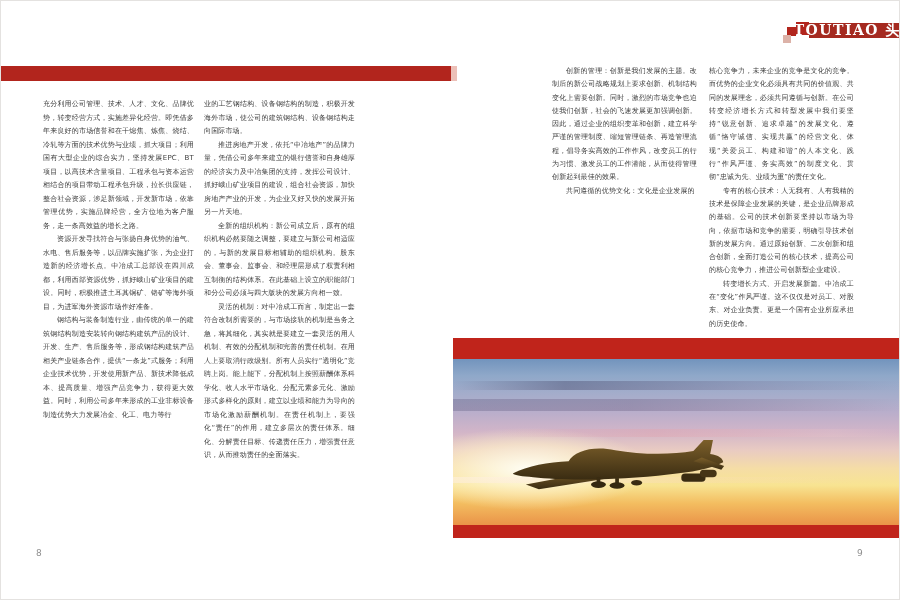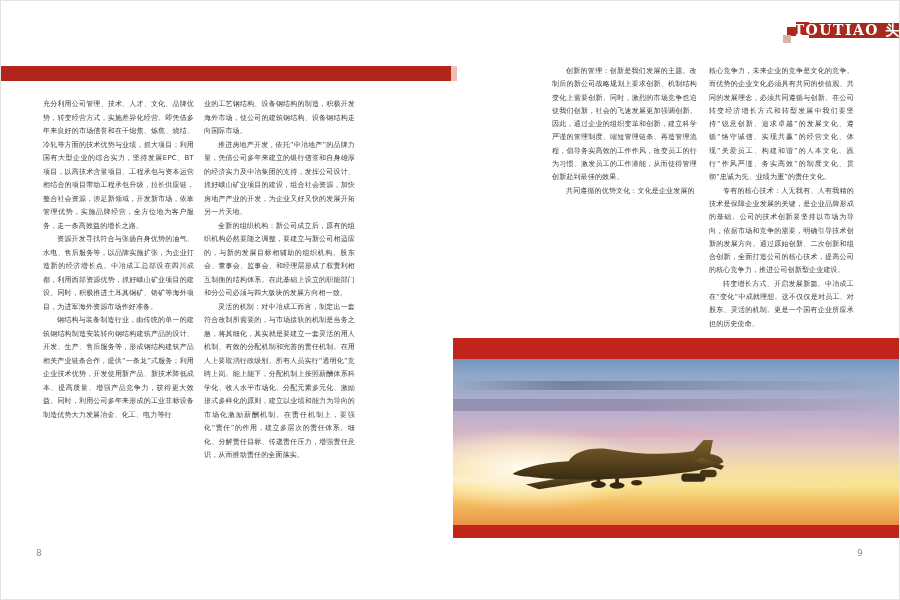--- a/index.html
+++ b/index.html
@@ -82,21 +82,21 @@
       <p class="indent">灵活的机制：对中冶成工而言，制定出一套符合改制所需要的，与市场接轨的机制是当务之急，将其细化，其实就是要建立一套灵活的用人机制、有效的分配机制和完善的责任机制。在用人上要取消行政级别。所有人员实行“透明化”竞聘上岗。能上能下，分配机制上按照薪酬体系科学化、收人水平市场化、分配元素多元化、激励形式多样化的原则，建立以业绩和能力为导向的市场化激励薪酬机制。在责任机制上，要强化“责任”的作用，建立多层次的责任体系。细化、分解责任目标、传递责任压力，增强责任意识，从而推动责任的全面落实。</p>
     </div>
 
   <div class="col rp rp1">
       <p class="indent">创新的管理：创新是我们发展的主题。改制后的新公司战略规划上要求创新、机制结构变化上需要创新。同时，激烈的市场竞争也迫使我们创新，社会的飞速发展更加强调创新。因此，通过企业的组织变革和创新，建立科学严谨的管理制度、缩短管理链条、再造管理流程，倡导务实高效的工作作风，改变员工的行为习惯、激发员工的工作潜能，从而使得管理创新起到最佳的效果。</p>
       <p class="indent">共同遵循的优势文化：文化是企业发展的</p>
     </div>
   <div class="col rp rp2">
       <p>核心竞争力，未来企业的竞争是文化的竞争。而优势的企业文化必须具有共同的价值观、共同的发展理念，必须共同遵循与创新。在公司转变经济增长方式和转型发展中我们要坚持“锐意创新、追求卓越”的发展文化、遵循“恪守诚信、实现共赢”的经营文化、体现“关爱员工、构建和谐”的人本文化、践行“作风严谨、务实高效”的制度文化、贯彻“忠诚为先、业绩为重”的责任文化。</p>
       <p class="indent">专有的核心技术：人无我有、人有我精的技术是保障企业发展的关键，是企业品牌形成的基础。公司的技术创新要坚持以市场为导向，依据市场和竞争的需要，明确引导技术创新的发展方向。通过原始创新、二次创新和组合创新，全面打造公司的核心技术，提高公司的核心竞争力，推进公司创新型企业建设。</p>
-      <p class="indent">转变增长方式、开启发展新篇。中冶成工在“变化”中成就理想。这不仅仅是对员工、对股东、灵活的机制。更是一个国有企业所应承担的历史使命。</p>
+      <p class="indent">转变增长方式、开启发展新篇。中冶成工在“变化”作风严谨。这不仅仅是对员工、对股东、对企业负责。更是一个国有企业所应承担的历史使命。</p>
     </div>
 
   <div class="photo-block">
     <div class="photo-bar-top"></div>
     <div class="photo">
       <div class="streak st1"></div>
       <div class="streak st2"></div>
       <div class="sunglow"></div>
       <div class="streak st3"></div>
       <div class="streak st4"></div>

